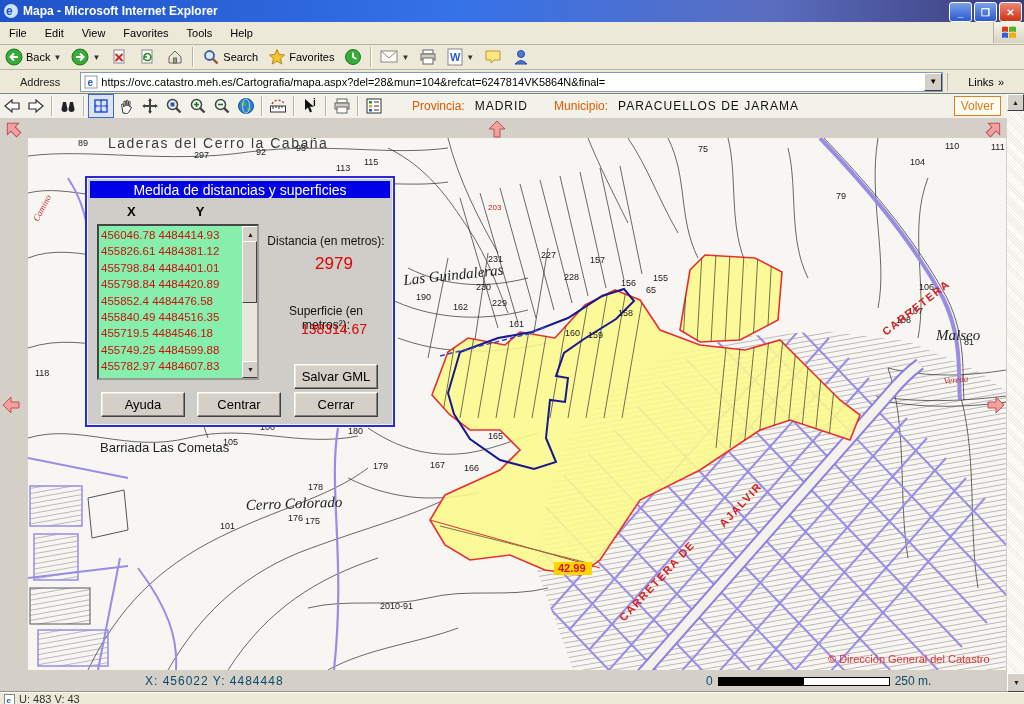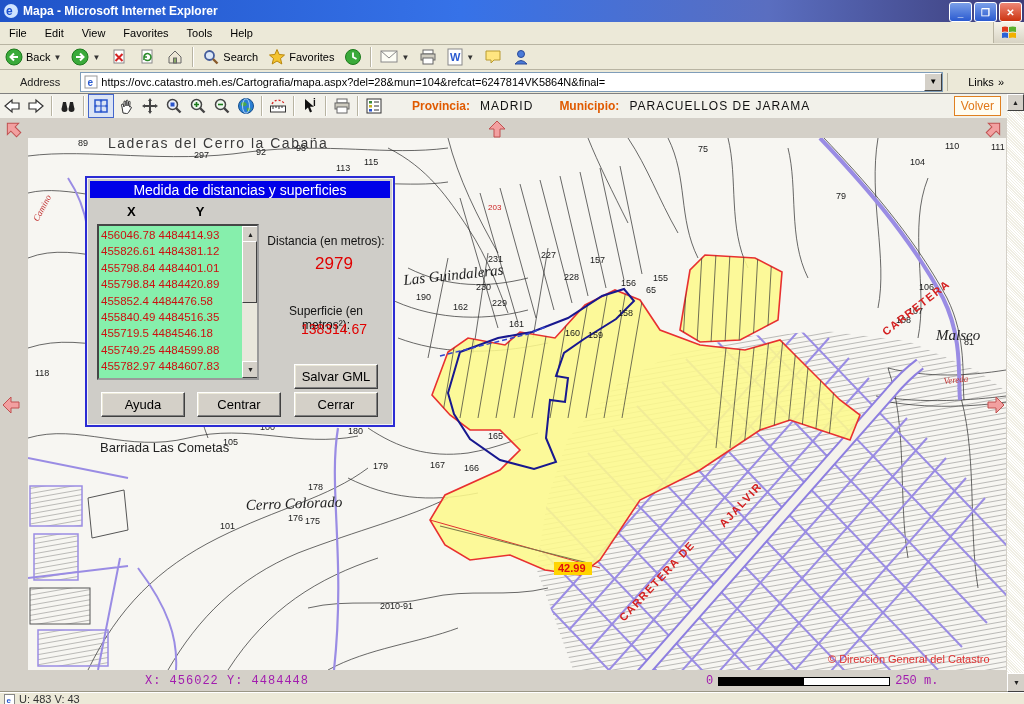--- a/index.html
+++ b/index.html
@@ -36,21 +36,21 @@
   #addrinput .favicon{margin:0 3px;}
   #addrinput .url{flex:1;font-size:11px;color:#000;white-space:nowrap;overflow:hidden;}
   .combo{width:16px;height:16px;background:#d4d0c8;border:1px solid;border-color:#fff #404040 #404040 #fff;
     font-size:8px;display:flex;align-items:center;justify-content:center;}
   #linksbox{display:flex;align-items:center;gap:4px;padding:0 20px;border-left:1px solid #b8b4a2;height:18px;}
   
   #maptb{position:absolute;left:0;top:94px;width:1007px;height:24px;background:#f2f1ea;
     border-bottom:1px solid #808080;display:flex;align-items:center;font-size:12px;}
   .mbtn{width:24px;height:22px;display:flex;align-items:center;justify-content:center;}
   .mbtn.active{border:1px solid #4466cc;background:#dbe4f5;}
-  .olabel{color:#e05a00;font-weight:bold;margin-left:26px;}
+  .olabel{color:#e05a00;font-weight:normal;margin-left:26px;}
   .oval{color:#111;margin-left:10px;letter-spacing:1px;}
   #volver{margin-left:auto;margin-right:6px;border:1px solid #e08020;color:#e07818;background:#fffdf2;
     padding:2px 6px;font-size:12px;}
   
   #mapframe{position:absolute;left:0;top:118px;width:1007px;height:552px;background:#d4d0c8;}
   #mapsvg{position:absolute;left:28px;top:20px;background:#f7f6f2;}
   .parrow{position:absolute;width:20px;height:20px;z-index:5;}
   
   #dlg{position:absolute;left:85px;top:176px;width:306px;height:247px;background:#cfcdc8;
     border:2px solid #2b2bd4;box-shadow:inset 0 0 0 1px #f2f2f2;z-index:20;font-size:12px;}
@@ -67,21 +67,21 @@
   #lbthumb{position:absolute;left:0;top:15px;width:15px;height:62px;background:#d4d0c8;
     border:1px solid;border-color:#fff #404040 #404040 #fff;box-sizing:border-box;}
   #lbsb .dn{position:absolute;bottom:0;left:0;}
   .dmeas{position:absolute;left:178px;width:122px;text-align:center;color:#111;}
   .dval{position:absolute;left:186px;width:122px;text-align:center;color:#e00000;font-weight:normal;}
   .dbtn{position:absolute;width:82px;height:23px;background:#d4d0c8;border:1px solid;
     border-color:#fff #404040 #404040 #fff;box-shadow:inset -1px -1px 0 #808080,inset 1px 1px 0 #ece9d8;
     display:flex;align-items:center;justify-content:center;font-size:13px;color:#000;}
   
   #infobar{position:absolute;left:0;top:670px;width:1007px;height:22px;background:#d4d0c8;
-    display:flex;align-items:center;font-size:12px;color:#a21caf;font-family:Liberation Mono, monospace;}
+    display:flex;align-items:center;font-size:12px;color:#0c4a6e;}
   #coordsreadout{margin-left:145px;letter-spacing:1px;}
   #scalebar{position:absolute;left:706px;top:4px;display:flex;align-items:center;gap:5px;font-size:12px;}
   #scaleseg{display:flex;border:1px solid #000;height:7px;width:170px;}
   #scaleseg .black{width:85px;background:#000;} #scaleseg .white{width:85px;background:#fff;}
   #mapdrop{position:absolute;left:1007px;top:673px;width:17px;height:17px;z-index:6;}
   #statusbar{position:absolute;left:0;top:692px;width:1024px;height:12px;background:#ece9d8;
     border-top:1px solid #fff;box-shadow:0 -1px 0 #9a9685;overflow:hidden;font-size:11px;color:#333;
     display:flex;align-items:flex-start;gap:4px;padding-left:4px;box-sizing:border-box;}
   
   #vscroll{position:absolute;left:1007px;top:94px;width:17px;height:579px;background:#f0eee3;

